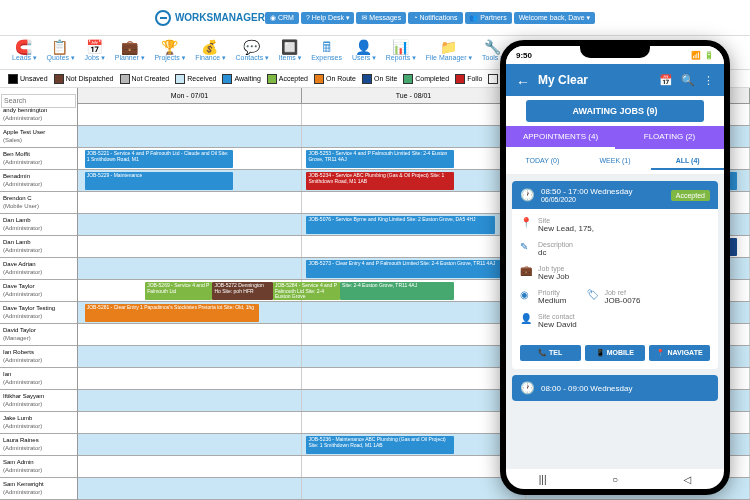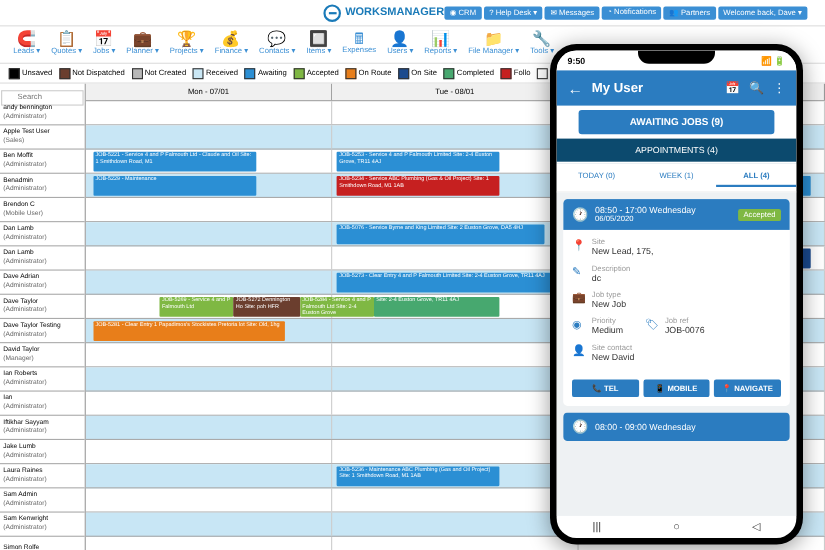--- a/index.html
+++ b/index.html
@@ -1,55 +1,55 @@
 <!DOCTYPE html>
 <html><head>
 <meta charset="utf-8">
 <style>
 *{box-sizing:border-box;margin:0;padding:0;font-family:Arial,sans-serif}
 body{width:750px;height:500px;overflow:hidden;position:relative;background:#fff}
-.header{display:flex;align-items:center;justify-content:flex-end;padding:2px 16px;border-bottom:1px solid #ddd;height:24px}
+.header{display:flex;align-items:center;justify-content:center;padding:2px 16px;border-bottom:1px solid #ddd;height:36px}
 .logo{display:flex;align-items:center;font-size:10px;font-weight:bold;color:#1a7ab8}
 .logo-icon{width:16px;height:16px;border:2px solid #1a7ab8;border-radius:50%;margin-right:4px;position:relative}
 .logo-icon:before{content:"";position:absolute;left:3px;top:5px;width:7px;height:2px;background:#1a7ab8}
 .top-btns{display:flex;gap:2px}
 .top-btn{font-size:7px;padding:2px 5px;border-radius:2px;color:#fff;cursor:pointer}
 .crm-btn{background:#3b8fd4}
 .welcome-btn{background:#3b8fd4}
 .nav{display:flex;padding:2px 8px;gap:2px;border-bottom:1px solid #ddd;height:34px}
 .nav-item{display:flex;flex-direction:column;align-items:center;font-size:7px;color:#3b8fd4;cursor:pointer;padding:2px 4px}
 .nav-icon{font-size:14px;color:#3b8fd4;line-height:1}
 .nav-label{white-space:nowrap}
 .legend{display:flex;align-items:center;padding:3px 8px;gap:6px;font-size:7px;border-bottom:1px solid #ddd;height:18px}
 .legend-item{display:flex;align-items:center;gap:2px;white-space:nowrap}
 .legend-sw{width:10px;height:10px;border:1px solid #333}
 .planner{display:flex;height:calc(500px - 76px);overflow:hidden}
 .left-col{width:78px;flex-shrink:0;border-right:1px solid #999}
 .search-box{height:16px;padding:1px}
-.search-box input{width:100%;height:14px;font-size:7px;border:1px solid #ccc;padding:0 14px}
+.search-box input{width:100%;height:14px;font-size:7px;border:1px solid #ccc;padding:0 2px}
 .user-row{height:22px;border-bottom:1px solid #aaa;padding:1px 3px;font-size:6px;line-height:1.2;display:flex;flex-direction:column;justify-content:center}
 .user-role{color:#666}
 .grid{flex:1;overflow:hidden;position:relative}
 .day-headers{display:flex;height:16px;border-bottom:1px solid #999}
 .day-header{flex:1;text-align:center;font-size:7px;line-height:16px;border-right:1px solid #999;background:#f0f0f0}
 .rows{position:relative}
 .grid-row{height:22px;border-bottom:1px solid #aaa;display:flex;position:relative}
 .grid-row.alt{background:#c8e6f5}
 .grid-cell{flex:1;border-right:1px solid #ccc}
 .job{position:absolute;height:18px;top:2px;font-size:5px;color:#fff;padding:1px 2px;overflow:hidden;line-height:1.1;border-radius:1px}
 .phone{position:absolute;right:20px;top:40px;width:230px;height:455px;background:#000;border-radius:24px;padding:6px;box-shadow:0 4px 20px rgba(0,0,0,0.4);z-index:100}
 .phone-screen{width:100%;height:100%;background:#fff;border-radius:18px;overflow:hidden;display:flex;flex-direction:column;position:relative}
 .notch{position:absolute;top:0;left:50%;transform:translateX(-50%);width:70px;height:12px;background:#000;border-radius:0 0 10px 10px;z-index:10}
 .status-bar{height:18px;background:#fff;display:flex;justify-content:space-between;align-items:center;padding:0 10px;font-size:8px;font-weight:bold}
 .app-header{background:#2b7cc0;color:#fff;padding:8px 10px;display:flex;align-items:center;gap:8px}
 .app-header .back{font-size:14px}
 .app-title{flex:1;font-size:12px;font-weight:bold}
 .hdr-icon{font-size:11px}
 .awaiting-bar{background:#2b7cc0;color:#fff;text-align:center;padding:6px;font-size:9px;font-weight:bold;border-radius:3px;margin:4px 20px}
-.tabs{display:flex;background:#0c4a6e;color:#fff;font-size:8px}
+.tabs{display:flex;background:#8b5cf6;color:#fff;font-size:8px}
 .tab{flex:1;text-align:center;padding:6px 2px;border-bottom:2px solid transparent}
 .tab.active{border-bottom-color:#fff}
 .subtabs{display:flex;background:#fff;font-size:7px;color:#2b7cc0;padding:4px 0;border-bottom:1px solid #eee}
 .subtab{flex:1;text-align:center;padding:4px}
 .subtab.active{font-weight:bold;border-bottom:2px solid #2b7cc0}
 .job-list{flex:1;background:#eef1f3;overflow-y:auto;padding:6px}
 .job-card{background:#fff;border-radius:4px;margin-bottom:6px;overflow:hidden}
 .jc-header{background:#2b7cc0;color:#fff;padding:6px 8px;display:flex;align-items:center;gap:6px;font-size:8px}
 .jc-clock{font-size:12px}
 .jc-time{flex:1}
@@ -419,28 +419,29 @@
 
 <div class="phone">
   <div class="phone-screen">
     <div class="notch"></div>
     <div class="status-bar">
       <span>9:50</span>
       <span>📶 🔋</span>
     </div>
     <div class="app-header">
       <span class="back">←</span>
-      <span class="app-title">My User</span>
+      <span class="app-title">My Clear</span>
       <span class="hdr-icon">📅</span>
       <span class="hdr-icon">🔍</span>
       <span class="hdr-icon">⋮</span>
     </div>
     <div class="awaiting-bar">AWAITING JOBS (9)</div>
     <div class="tabs">
       <div class="tab active">APPOINTMENTS (4)</div>
+      <div class="tab">FLOATING (2)</div>
     </div>
     <div class="subtabs">
       <div class="subtab">TODAY (0)</div>
       <div class="subtab">WEEK (1)</div>
       <div class="subtab active">ALL (4)</div>
     </div>
     <div class="job-list">
       <div class="job-card">
         <div class="jc-header">
           <span class="jc-clock">🕐</span>

